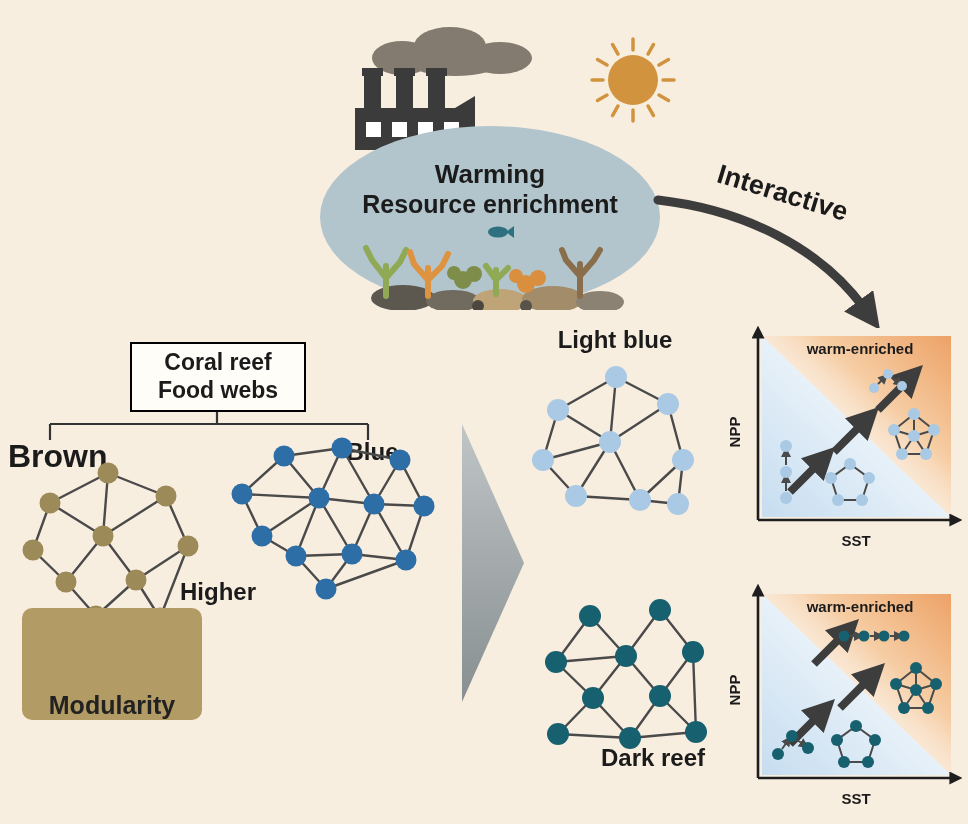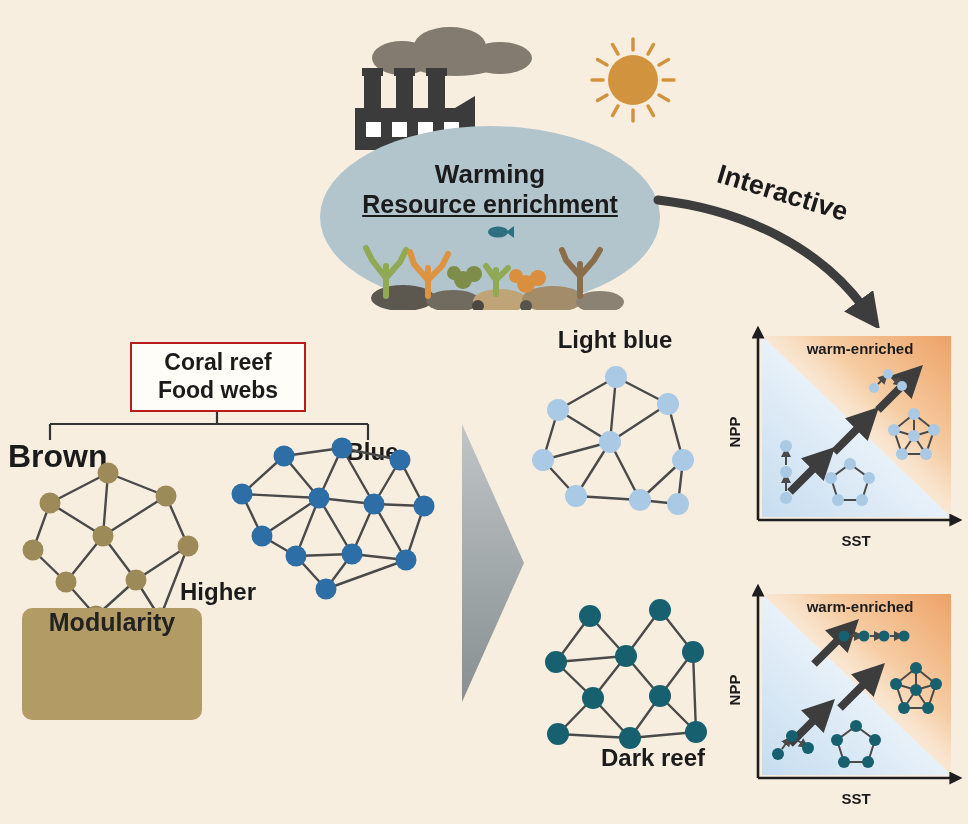--- a/index.html
+++ b/index.html
@@ -20,32 +20,32 @@
   .trend { stroke:var(--c-arrow,#3d3d3d); stroke-width:8; fill:none; }
   .medge { stroke:#4a4a4a; stroke-width:2; fill:none; }
   .svgtext { font-weight:bold; fill:#1b1b1b; font-family:"Liberation Sans", sans-serif; }
 
   
   .oval { position:absolute; left:320px; top:126px; width:340px; height:182px;
           background:var(--c-oval,#b2c5cd); border-radius:50%; }
   .oval-text { position:absolute; left:0; top:34px; width:100%; text-align:center;
                font-weight:bold; color:#1b1b1b; line-height:1.15; }
   .oval-text .l1 { font-size:26px; }
-  .oval-text .l2 { font-size:25px;text-decoration:underline; }
+  .oval-text .l2 { font-size:25px; }
   .interactive-lbl { position:absolute; left:718px; top:158px; font-weight:bold; font-size:27px;
                      color:#1b1b1b; transform:rotate(17deg); transform-origin:left center; }
 
   
   .foodweb-box { position:absolute; left:130px; top:342px; width:176px; height:70px;
-                 background:#fffdf7; border:2px solid #b91c1c; display:flex; flex-direction:column;
+                 background:#fffdf7; border:2px solid #000000; display:flex; flex-direction:column;
                  align-items:center; justify-content:center; font-weight:bold; font-size:23px;
                  color:#1b1b1b; line-height:1.2; }
   .brown-box { position:absolute; left:22px; top:608px; width:180px; height:112px;
                background:var(--c-brown-box,#b39b65); border-radius:10px; display:flex;
-               align-items:flex-start; justify-content:center; font-weight:bold; font-size:25px; color:#222; }
+               align-items:flex-end; justify-content:center; font-weight:bold; font-size:25px; color:#222; }
   .metrics-box { position:absolute; left:228px; top:606px; width:194px; height:118px;
                  background:var(--c-blue-box,#b5c8d1); border-radius:10px; display:flex; flex-direction:column;
                  align-items:center; justify-content:center; font-weight:bold; font-size:22px;
                  color:#1e2a30; line-height:1.3; }
 </style>
 </head>
 <body>
 
 <div id="canvas">
 

